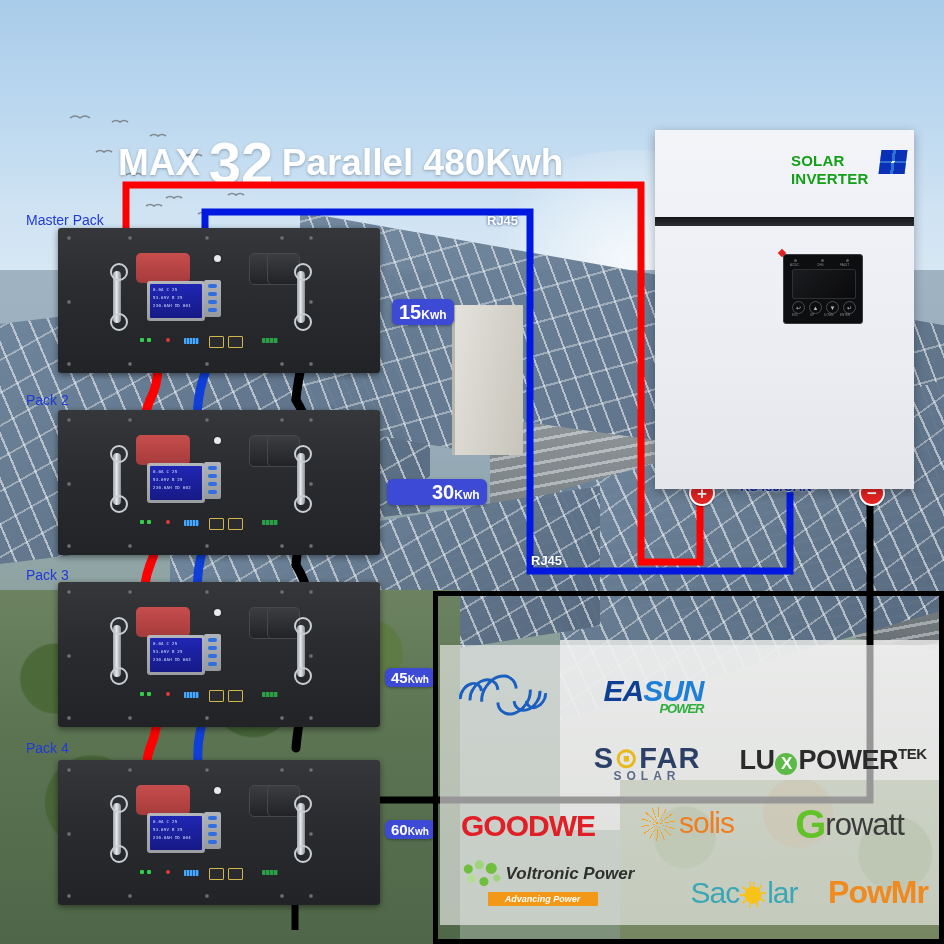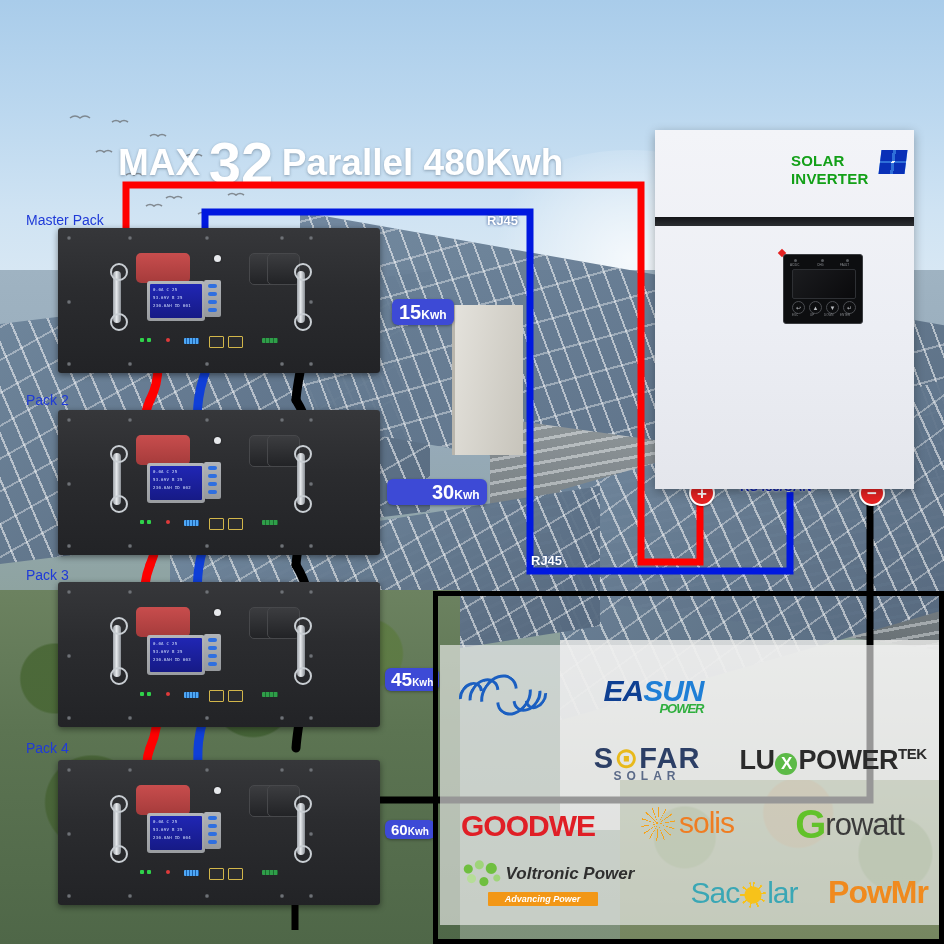--- a/index.html
+++ b/index.html
@@ -442,21 +442,21 @@
       <div class="g" style="left:0;"></div>
         <div class="g" style="left:7px;"></div>
       <div class="r" style="left:26px;"></div>
       <div class="blu" style="left:44px;"></div>
       <div class="rj" style="left:69px;top:-2px;"></div>
       <div class="rj" style="left:88px;top:-2px;"></div>
       <div class="gg" style="left:122px;"></div>
     </div>
   </div>
   <div class="kwh" style="left:385px;top:668px;padding:2px 6px;">
-    <span class="n" style="font-size:19px;">45</span>
+    <span class="n" style="font-size:15px;">45</span>
     <span class="u" style="font-size:10px;">Kwh</span>
   </div>
 
   <div class="packlabel" style="left:26px;top:740px;">Pack 4</div>
   <div class="pack" style="left:58px;top:760px;">
     <div class="screw" style="left:9px;top:8px;"></div>
       <div class="screw" style="left:70px;top:8px;"></div>
     <div class="screw" style="left:147px;top:8px;"></div>
       <div class="screw" style="left:222px;top:8px;"></div>
     <div class="screw" style="left:251px;top:8px;"></div>

